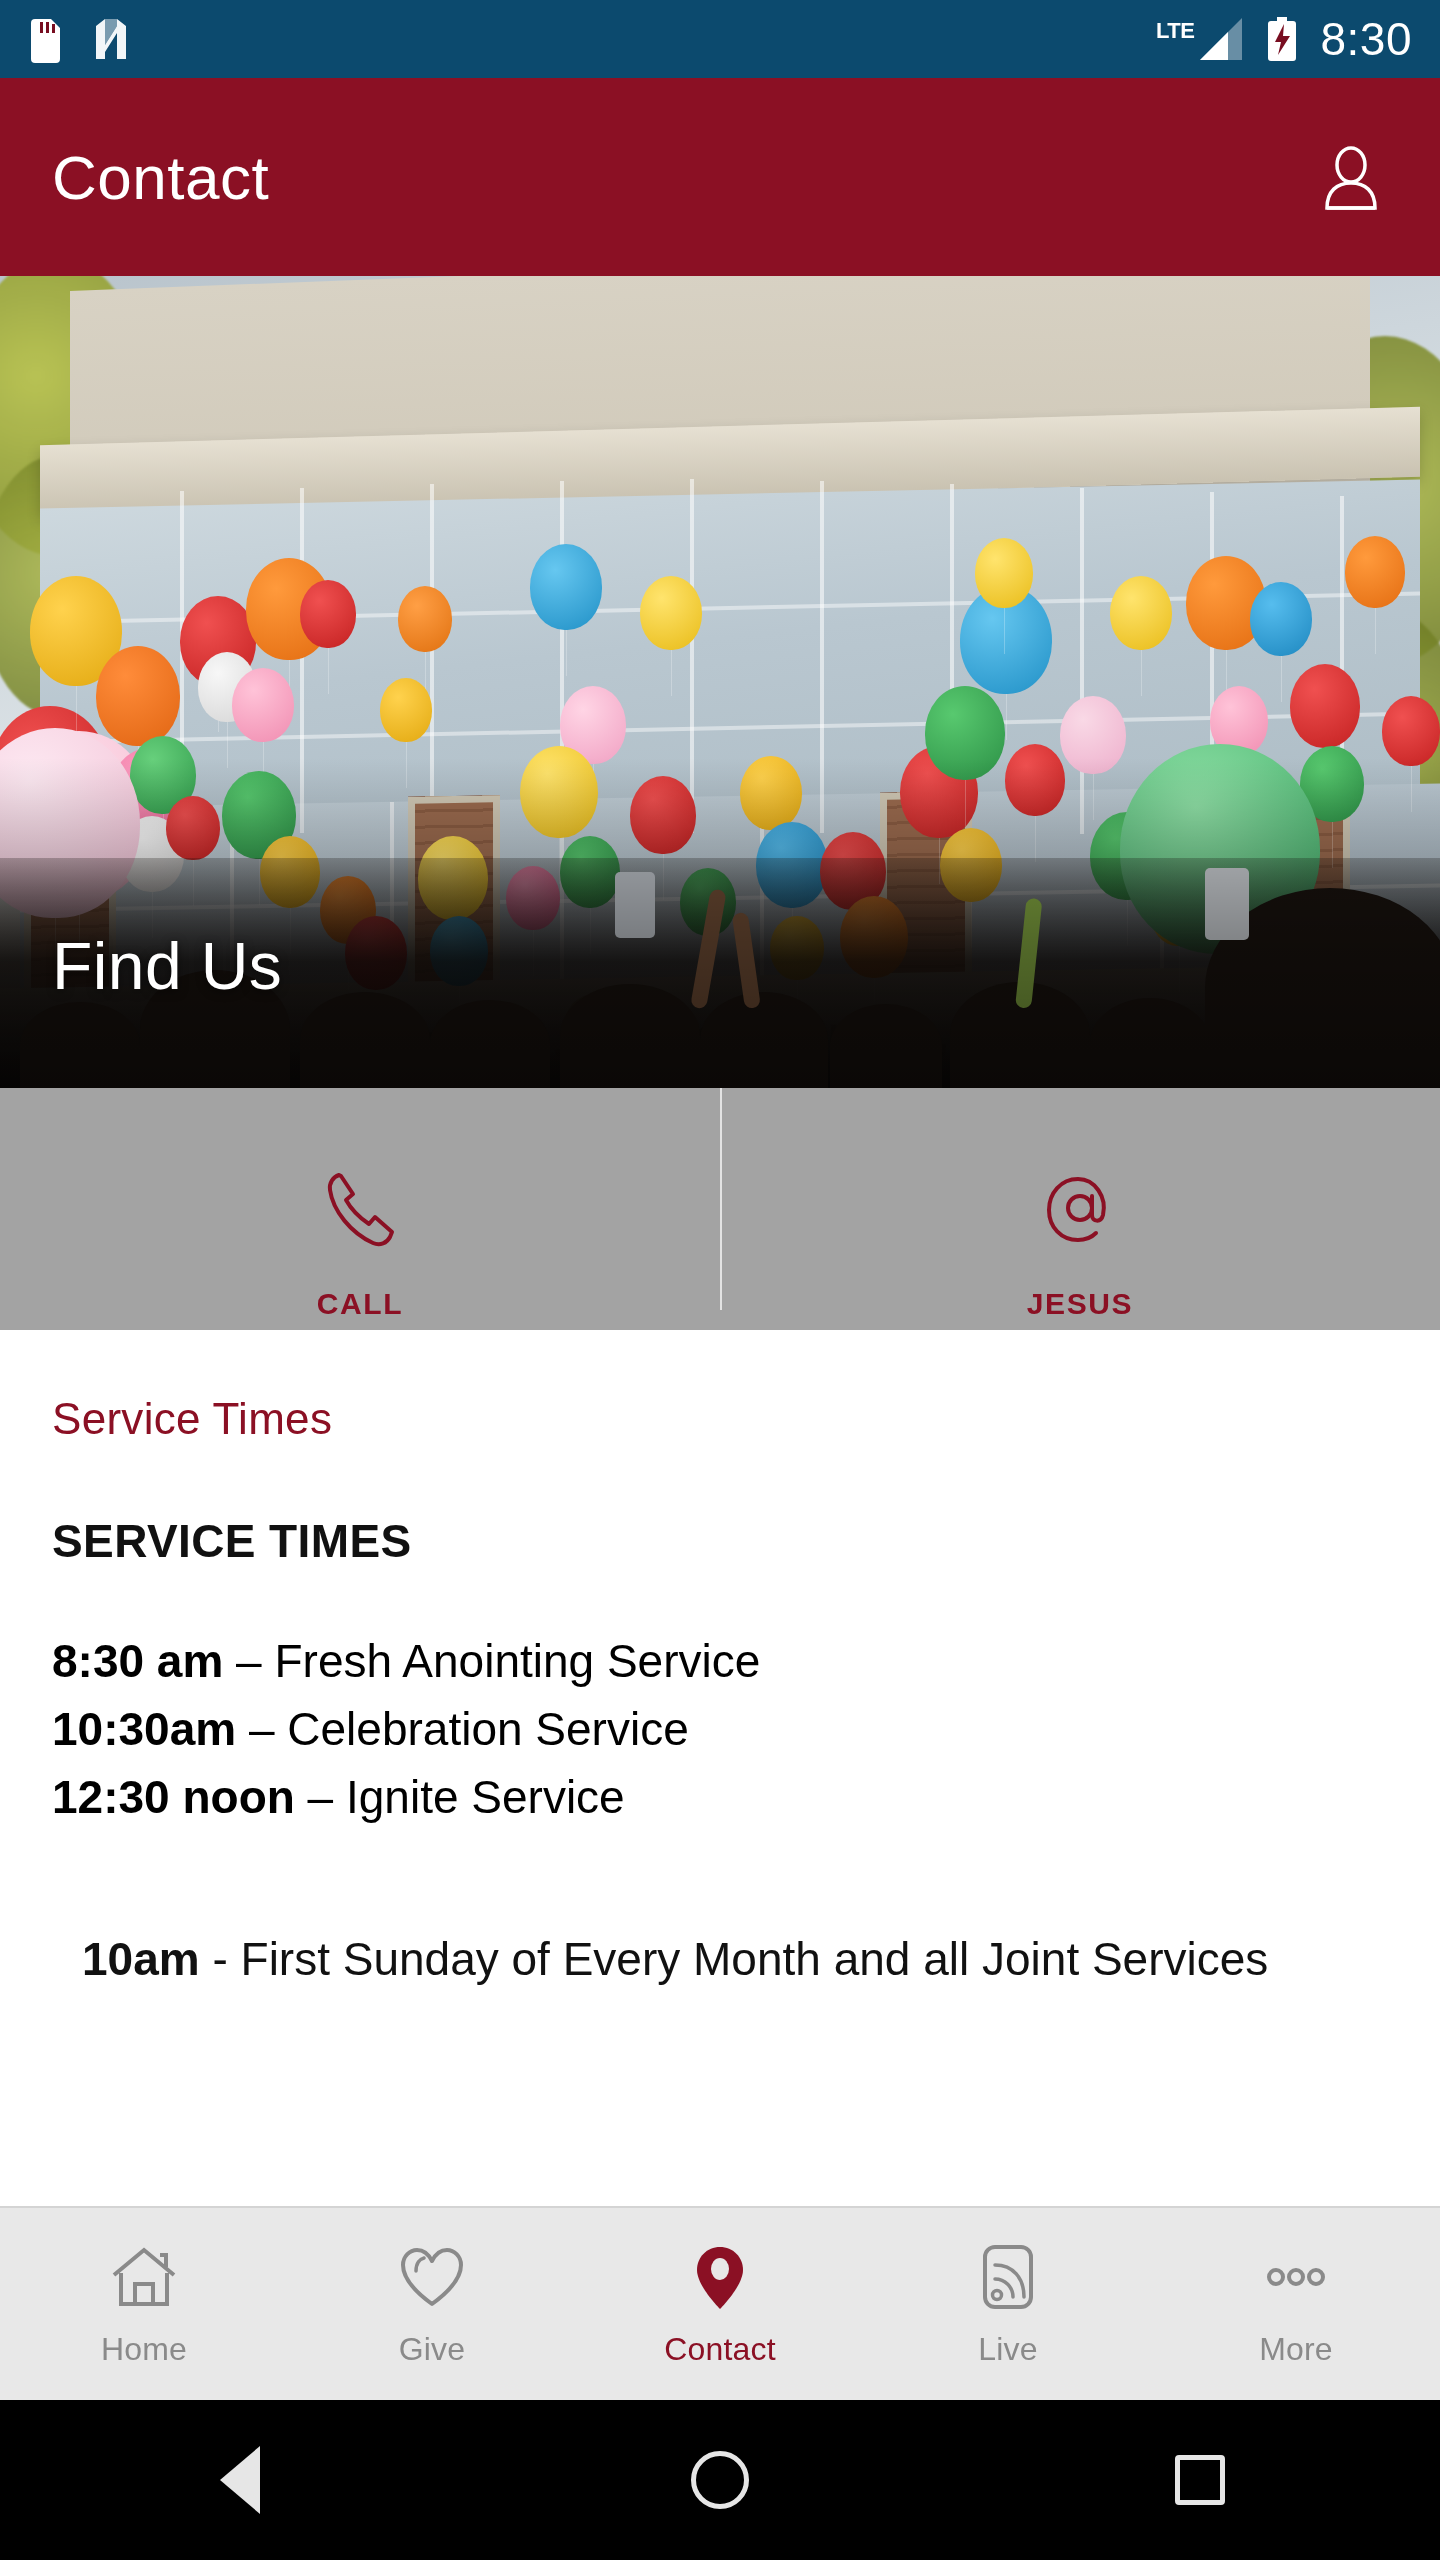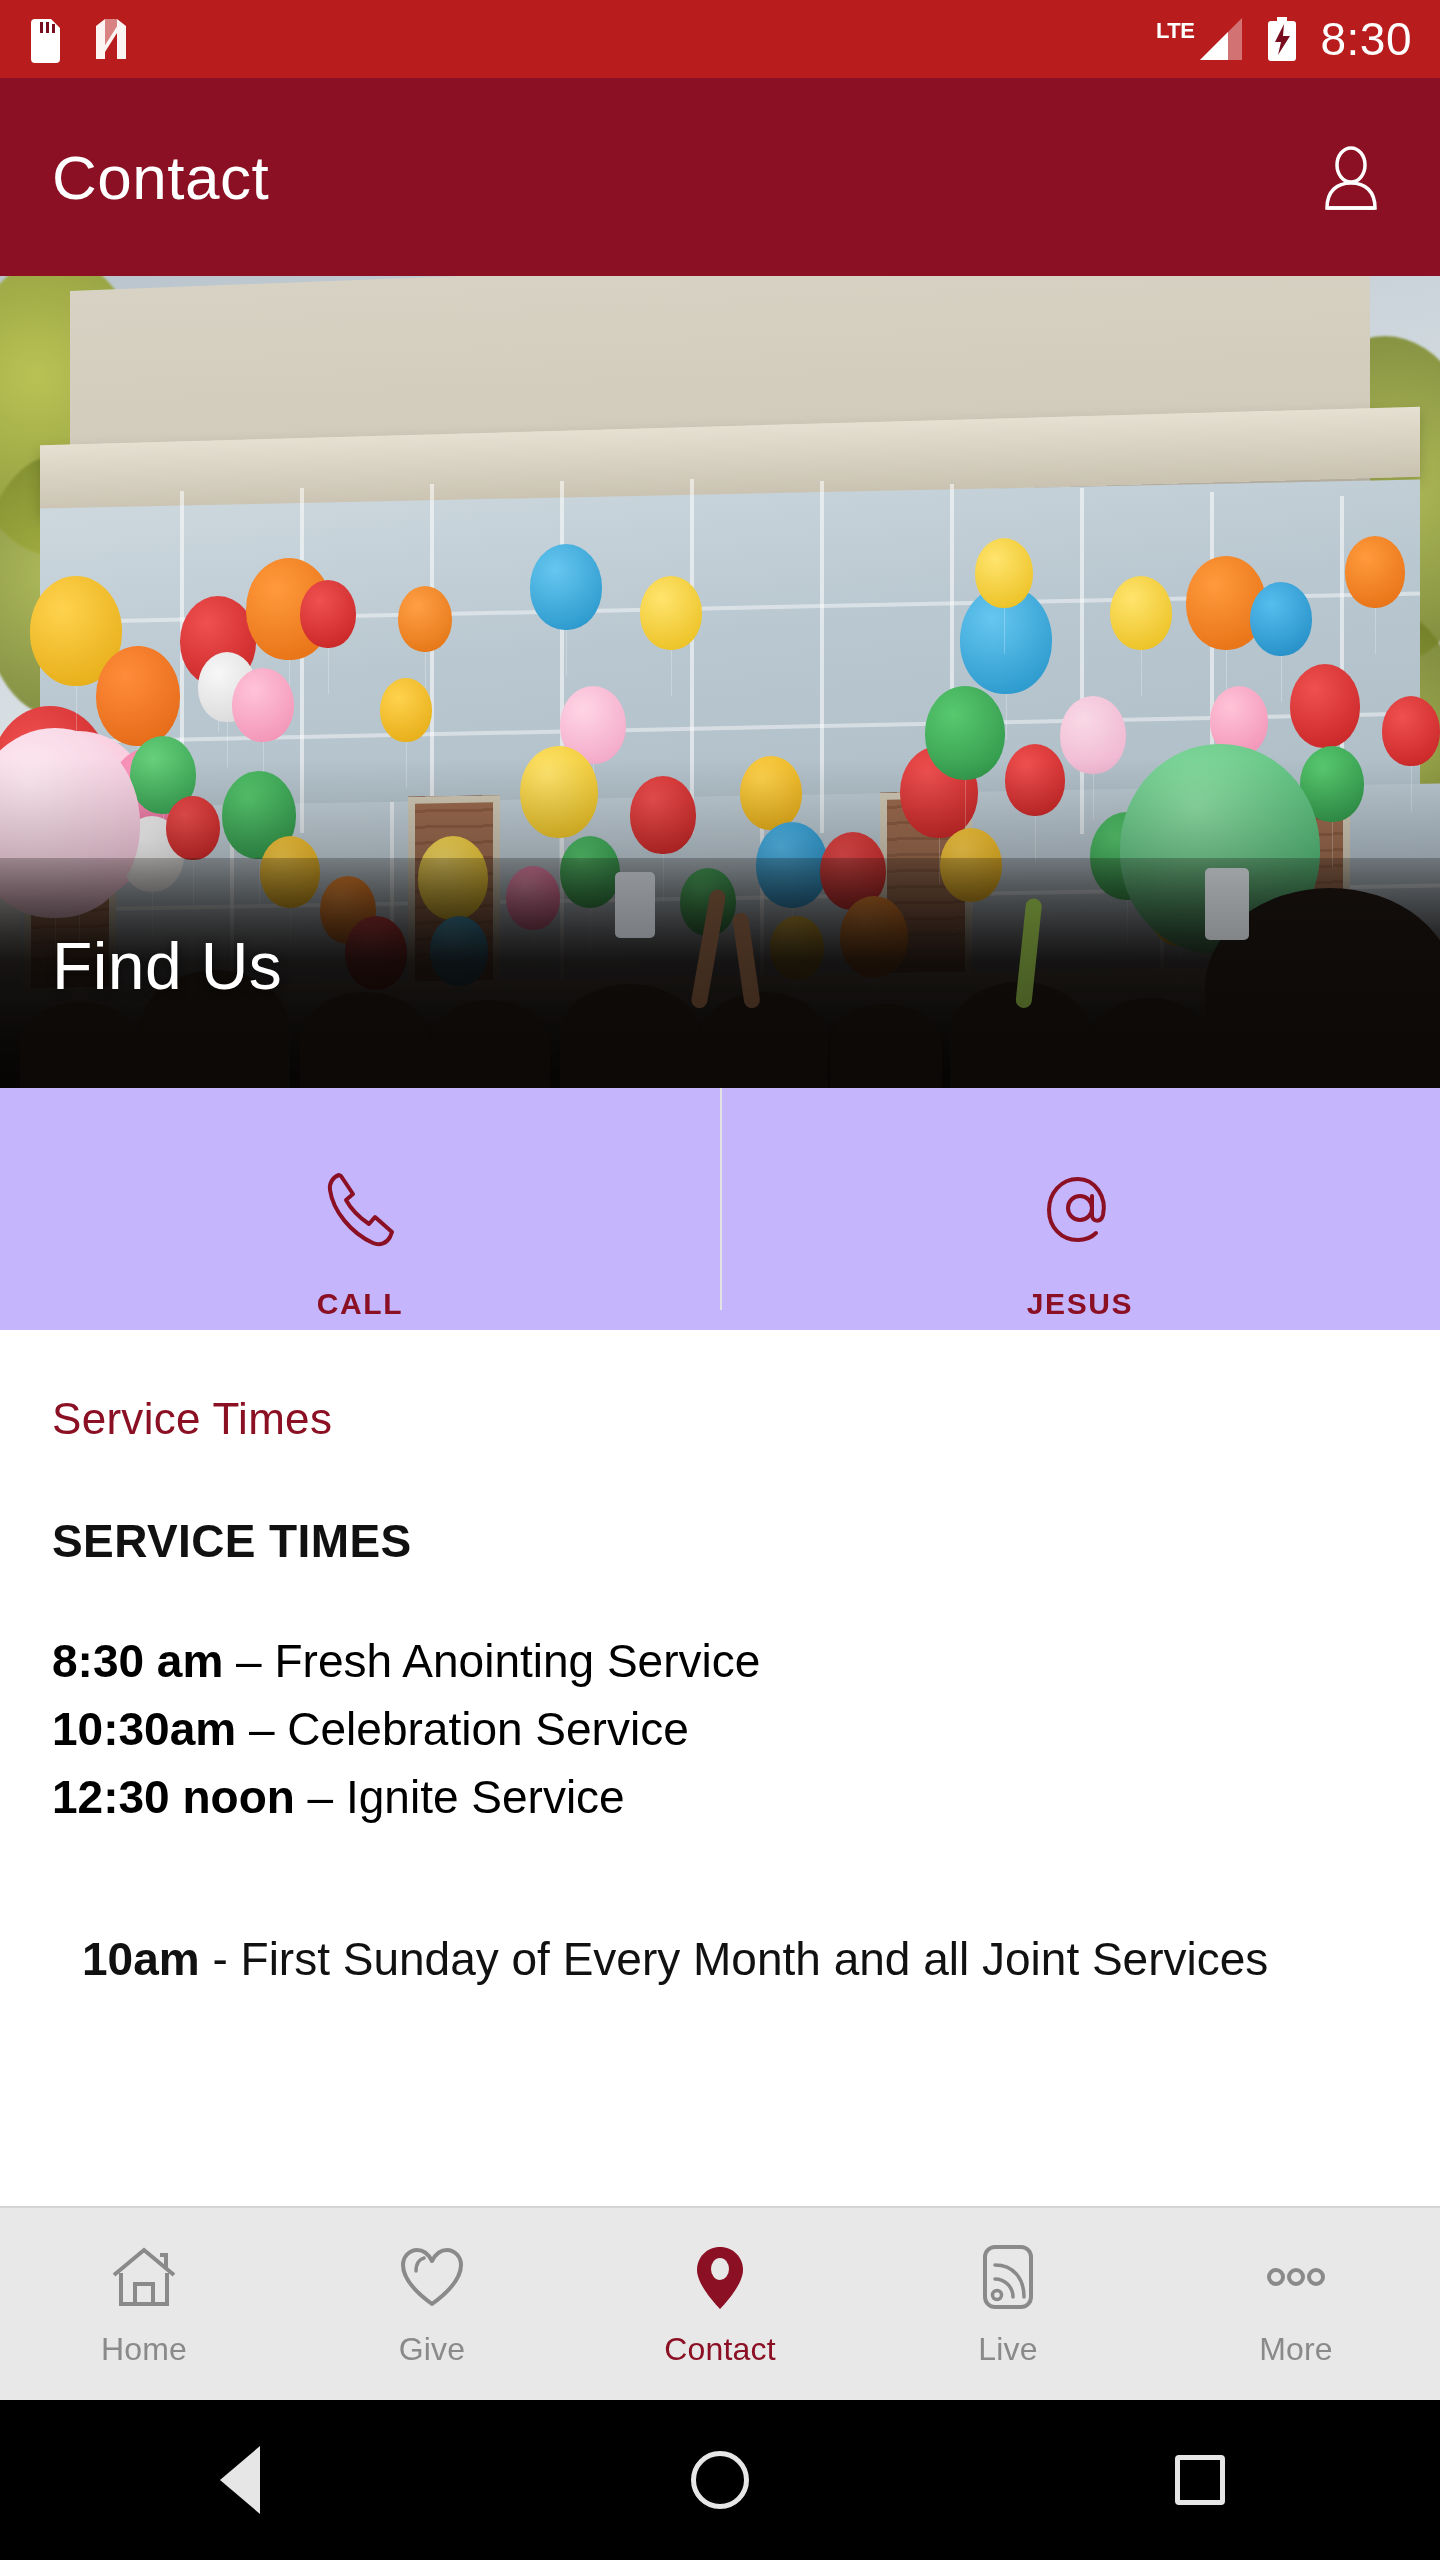--- a/index.html
+++ b/index.html
@@ -7,21 +7,21 @@
   body {
     font-family:"Liberation Sans", sans-serif;
     background:#ffffff;
     overflow:hidden;
   }
   .screen { position:relative; width:1440px; height:2560px; background:#fff; }
 
   
   .status-bar{
     position:absolute; top:0; left:0; width:1440px; height:78px;
-    background:#b91c1c; display:flex; align-items:center;
+    background:#0c4a6e; display:flex; align-items:center;
     padding:8px 28px;
   }
   .status-left{ display:flex; align-items:center; gap:26px; }
   .status-right{ margin-left:auto; display:flex; align-items:center; gap:22px; }
   .sb-time{ color:#fff; font-size:46px; letter-spacing:0.5px; line-height:1; }
 
   .icon-sd{ width:36px; height:48px; position:relative; }
   .icon-nfc{ width:42px; height:48px; }
   .icon-lte{ display:flex; align-items:flex-end; gap:4px; }
   .lte-text{ color:#fff; font-size:22px; font-weight:bold; letter-spacing:-0.5px; line-height:1; margin-bottom:20px;}
@@ -110,21 +110,21 @@
   }
   .hero-title{
     position:absolute; left:52px; bottom:84px;
     color:#fff; font-size:66px; font-weight:400; letter-spacing:0.4px;
     text-shadow:0 2px 10px rgba(0,0,0,.55);
   }
 
   
   .action-row{
     position:absolute; top:1088px; left:0; width:1440px; height:314px;
-    background:#c4b5fd; display:flex; border-bottom:2px solid #000000;
+    background:#a3a3a3; display:flex; border-bottom:2px solid #000000;
   }
   .action-item{
     flex:1; display:flex; flex-direction:column; align-items:center;
     justify-content:center; gap:34px; position:relative;
   }
   .action-item + .action-item::before{
     content:""; position:absolute; left:0; top:0; width:2px; height:222px;
     background:#e3e3e3;
   }
   .action-icon{ width:86px; height:86px; display:block; }

